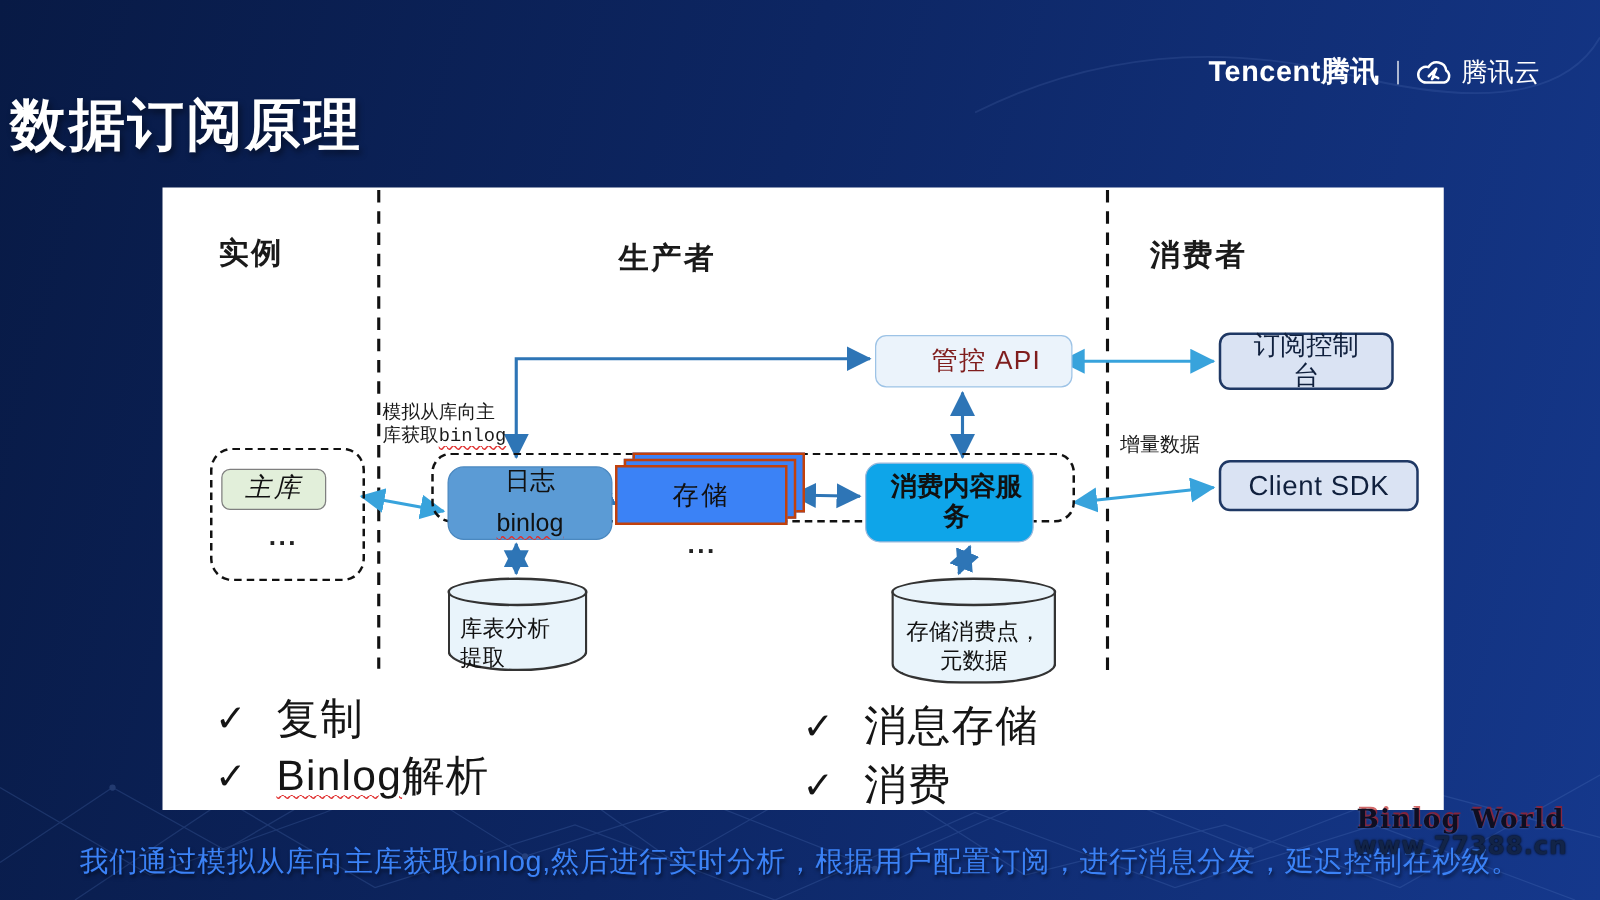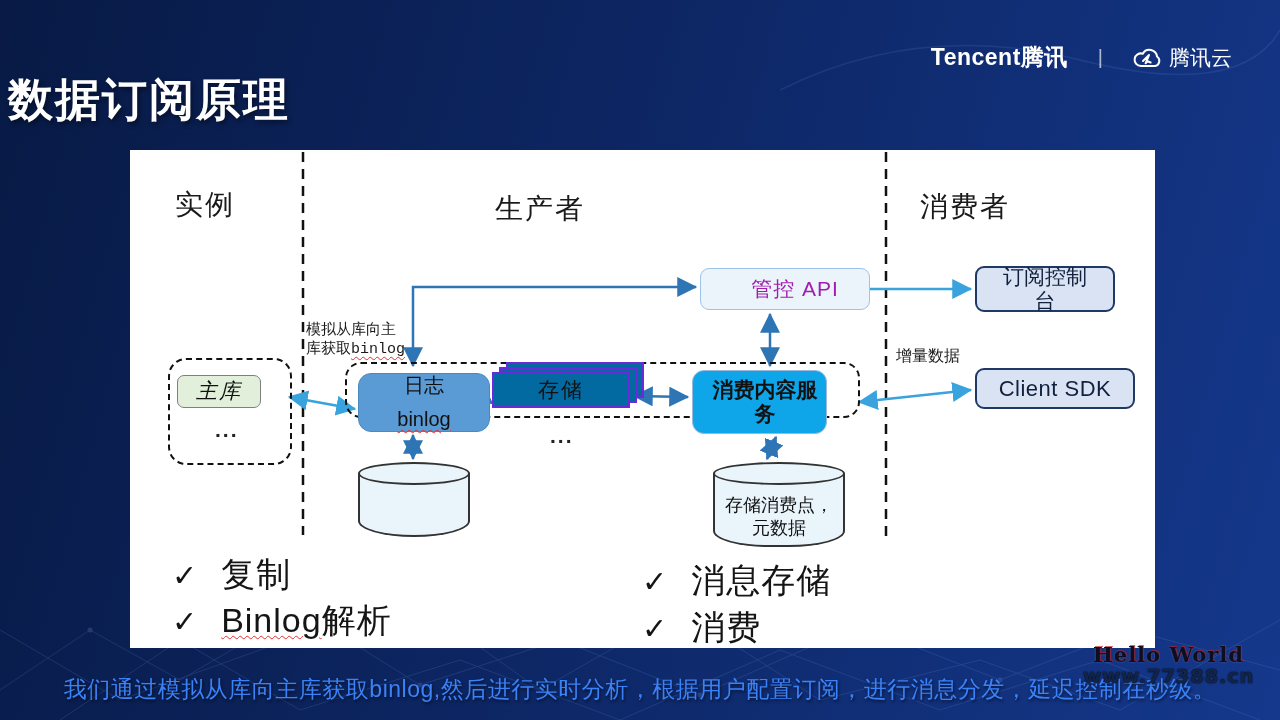--- a/index.html
+++ b/index.html
@@ -9,62 +9,62 @@
     background:linear-gradient(105deg,#081a45 0%,#0d2663 45%,#15388c 100%);
     position:relative; color:#fff;
   }
   .stage { position:absolute; inset:0; }
 
   
   .mesh { position:absolute; left:0; bottom:0; width:1280px; height:150px; opacity:.22; z-index:1; }
   .mesh2 { position:absolute; right:0; top:0; width:500px; height:120px; opacity:.12; z-index:1; }
 
   
-  .brand { position:absolute; top:42px; right:48px; display:flex; align-items:center; gap:30px; z-index:3; }
+  .brand { position:absolute; top:42px; right:48px; display:flex; align-items:center; gap:12px; z-index:3; }
   .brand .tname { font-size:23px; font-weight:bold; letter-spacing:.5px; }
   .brand .bar { font-size:20px; opacity:.65; font-weight:normal; }
   .brand .cgrp { display:flex; align-items:center; gap:6px; }
   .brand .cname { font-size:21px; font-weight:500; }
   .title { position:absolute; left:8px; top:70px; font-size:45px; font-weight:bold; letter-spacing:2px;
            text-shadow:2px 3px 5px rgba(0,0,0,.45); z-index:3; }
 
   
   .panel { position:absolute; left:130px; top:150px; width:1025px; height:498px; background:#ffffff; z-index:2; }
   .arrows { position:absolute; inset:0; width:1025px; height:498px; }
 
-  .sec { position:absolute; font-size:28px; font-weight:normal; color:#1a1a1a; letter-spacing:2px; }
+  .sec { position:absolute; font-size:24px; font-weight:bold; color:#1a1a1a; letter-spacing:2px; }
   .sec.instance { left:45px; top:36px; }
   .sec.producer { left:365px; top:40px; }
   .sec.consumer { left:790px; top:38px; }
 
   .node { position:absolute; display:flex; align-items:center; justify-content:center; text-align:center;
           color:#111; line-height:1.15; }
   .master { left:47px; top:225px; width:84px; height:33px; background:#e2efda; border:1.5px solid #7f7f7f;
             border-radius:7px; font-size:21px; font-weight:normal; font-style:italic; letter-spacing:2px; }
   .logbox { left:228px; top:223px; width:132px; height:59px; background:#5b9bd5; border:1.5px solid #4a88c0;
             border-radius:13px; font-size:20px; flex-direction:column;justify-content:space-between; }
   .service { left:562px; top:220px; width:135px; height:64px; background:#0ea5e9; border:1.5px solid #9cb9dc;
              border-radius:12px; font-size:21px; font-weight:bold;justify-content:flex-end; }
   .service .inner { width:122px; }
-  .api { left:570px; top:118px; width:170px; height:42px; background:#ebf3fb; border:1.5px solid #9dc3e6;
-         border-radius:9px; font-size:21px; color:#a21caf; letter-spacing:1px;padding-left:20px; }
+  .api { left:570px; top:118px; width:158px; height:42px; background:#ebf3fb; border:1.5px solid #9dc3e6;
+         border-radius:9px; font-size:21px; color:#7f1d1d; letter-spacing:1px;padding-left:20px; }
   .console { left:845px; top:116px; width:140px; height:46px; background:#dae3f3; border:2.5px solid #1f3864;
              border-radius:9px; font-size:21px; color:#10203d; }
   .console .inner { width:92px; }
   .sdk { left:845px; top:218px; width:160px; height:41px; background:#dae3f3; border:2.5px solid #1f3864;
          border-radius:9px; font-size:22px; color:#10203d; letter-spacing:.5px; }
 
   
   .dashbox { position:absolute; border:2.5px dashed #111; background:transparent; }
   .inst-dash { left:38px; top:208px; width:124px; height:107px; border-radius:18px; }
   .prod-dash { left:215px; top:212px; width:515px; height:56px; border-radius:16px; }
 
   
   .stack { position:absolute; left:362px; top:212px; width:152px; height:50px; }
-  .sheet { position:absolute; width:138px; height:36px; background:#0369a1; border:2px solid #6d28d9; }
+  .sheet { position:absolute; width:138px; height:48px; background:#3b82f6; border:2px solid #c2410c; }
   .sheet.s3 { left:14px; top:0; }
   .sheet.s2 { left:7px; top:5px; }
   .sheet.s1 { left:0; top:10px; display:flex; align-items:center; justify-content:center;
               font-size:21px; color:#111; letter-spacing:2px; }
 
   
   .cyl { position:absolute; }
   .cyl .body { position:absolute; left:0; right:0; top:11px; bottom:0; background:#e9f4fb;
                border:2.5px solid #333; border-top:none; border-radius:0 0 56px 56px / 0 0 16px 16px; }
   .cyl .top { position:absolute; left:0; right:0; top:0; height:23px; background:#e9f4fb;
@@ -211,20 +211,24 @@
 
     <div class="node console">
       <span class="inner">订阅控制台</span>
     </div>
 
     <div class="node sdk">Client SDK</div>
 
     <div class="cyl cyl1">
       <div class="body"></div>
       <div class="top"></div>
+      <div class="txt">
+        <div>库表分析</div>
+        <div>提取</div>
+      </div>
     </div>
 
     <div class="cyl cyl2">
       <div class="body"></div>
       <div class="top"></div>
       <div class="txt">
         <div>存储消费点，</div>
         <div>元数据</div>
       </div>
     </div>
@@ -251,17 +255,17 @@
     </div>
     <div class="chk chkR2">
       <span class="mk">✓</span>
       <span class="tx">消费</span>
     </div>
   </div>
 
   <div class="caption">我们通过模拟从库向主库获取binlog,然后进行实时分析，根据用户配置订阅，进行消息分发，延迟控制在秒级。</div>
 
   <div class="wm">
-    <div class="l1">Hello World</div>
+    <div class="l1">Binlog World</div>
     <div class="l2">www.77388.cn</div>
   </div>
 
 </div>
 
 </body></html>

